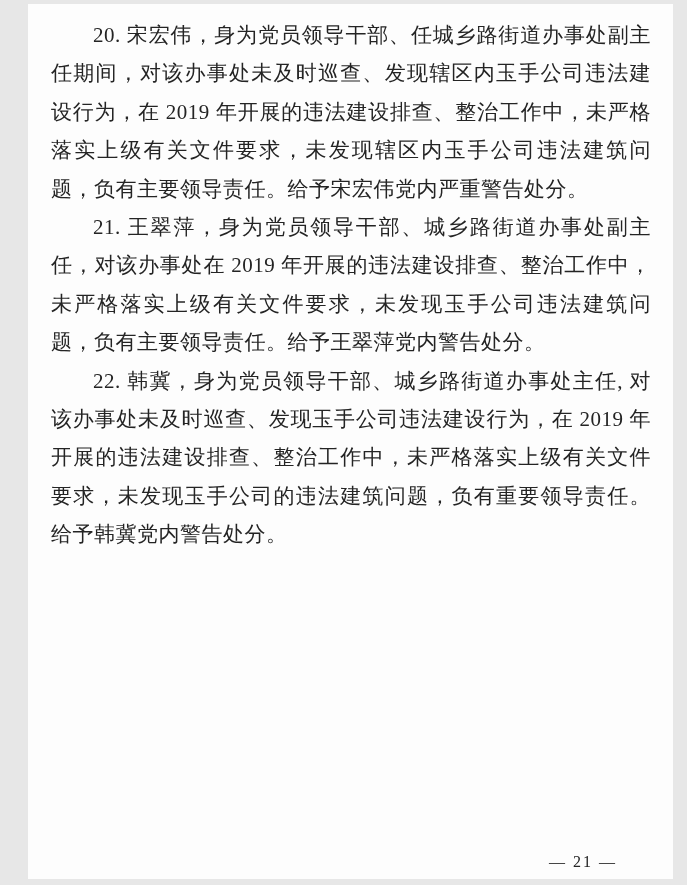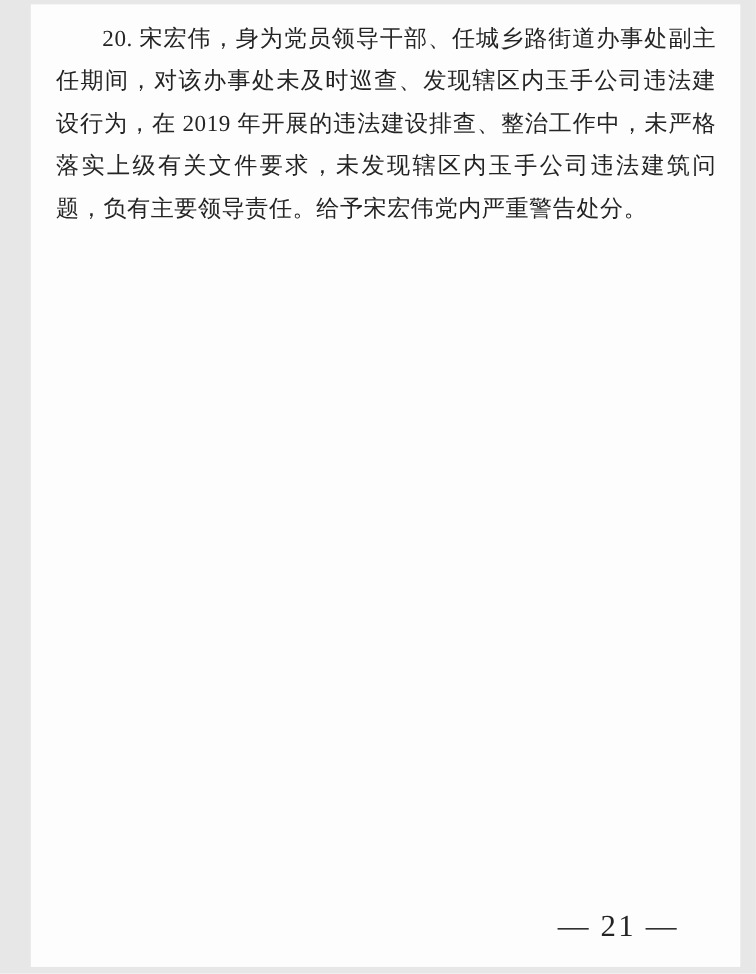--- a/index.html
+++ b/index.html
@@ -46,29 +46,31 @@
   .para {
     margin: 0;
     text-indent: 2em;
     text-align: justify;
     text-align-last: left;
     letter-spacing: 0.5px;
   }
   .page-number {
     position: absolute;
     right: 56px;
-    bottom: 20px;
+    bottom: 8px;
     color: var(--text);
-    font-size: 28px;
+    font-size: 16px;
     letter-spacing: 2px;
   }
 </style>
 </head>
 <body>
 
 <div class="scan-frame">
   <div class="page">
     <div class="content">
       <p class="para">20. 宋宏伟，身为党员领导干部、任城乡路街道办事处副主任期间，对该办事处未及时巡查、发现辖区内玉手公司违法建设行为，在 2019 年开展的违法建设排查、整治工作中，未严格落实上级有关文件要求，未发现辖区内玉手公司违法建筑问题，负有主要领导责任。给予宋宏伟党内严重警告处分。</p>
+      <p class="para">21. 王翠萍，身为党员领导干部、城乡路街道办事处副主任，对该办事处在 2019 年开展的违法建设排查、整治工作中，未严格落实上级有关文件要求，未发现玉手公司违法建筑问题，负有主要领导责任。给予王翠萍党内警告处分。</p>
+      <p class="para">22. 韩冀，身为党员领导干部、城乡路街道办事处主任, 对该办事处未及时巡查、发现玉手公司违法建设行为，在 2019 年开展的违法建设排查、整治工作中，未严格落实上级有关文件要求，未发现玉手公司的违法建筑问题，负有重要领导责任。给予韩冀党内警告处分。</p>
     </div>
     <div class="page-number">— 21 —</div>
   </div>
 </div>
 
 </body></html>

